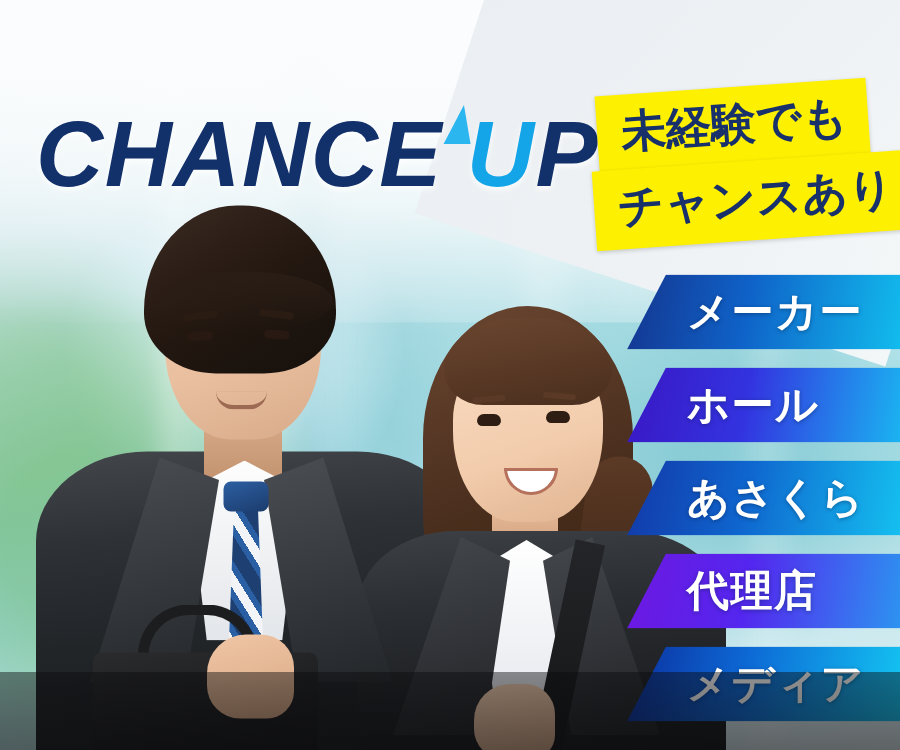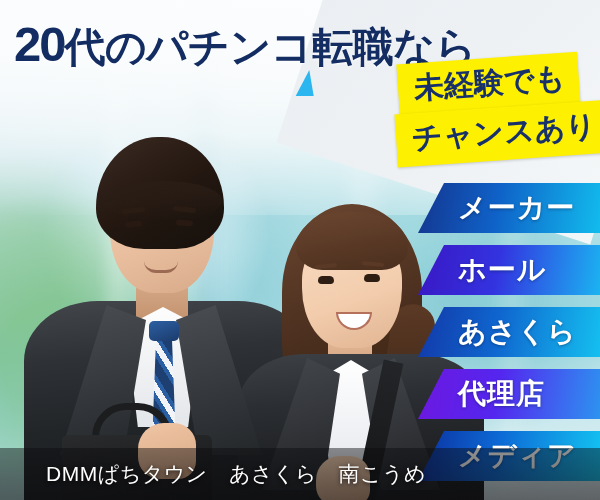--- a/index.html
+++ b/index.html
@@ -431,22 +431,22 @@
       <div class="w-brow r"></div>
       <div class="w-eye l"></div>
       <div class="w-eye r"></div>
       <div class="w-smile"></div>
       <div class="w-strap"></div>
       <div class="w-hand"></div>
     </div>
 
   </div>
 
-  <div class="headline"><span class="num">20</span><span>代のパチンコ転職なら</span></div>
-
+
+  <div class="logo"><span class="navy">CHANCE</span><span class="sp"></span><span class="cyan">U</span><span class="navy">P</span></div>
   <div class="logo-arrow"></div>
 
   <div class="badge badge-1">未経験でも</div>
   <div class="badge badge-2">チャンスあり！</div>
 
   <div class="cat" id="cat0" style="top: 183px; background: linear-gradient(100deg, rgb(20, 53, 143) 0%, rgb(15, 98, 200) 42%, rgb(18, 194, 240) 100%);">
     <span class="cat-label">メーカー</span>
   </div>
   <div class="cat" id="cat1" style="top: 245px; background: linear-gradient(100deg, rgb(58, 23, 196) 0%, rgb(51, 51, 224) 42%, rgb(25, 189, 242) 100%);">
     <span class="cat-label">ホール</span>
@@ -455,15 +455,14 @@
     <span class="cat-label">あさくら</span>
   </div>
   <div class="cat" id="cat3" style="top: 369px; background: linear-gradient(100deg, rgb(109, 24, 224) 0%, rgb(84, 38, 239) 42%, rgb(42, 155, 240) 100%);">
     <span class="cat-label">代理店</span>
   </div>
   <div class="cat" id="cat4" style="top: 431px; background: linear-gradient(100deg, rgb(11, 47, 158) 0%, rgb(13, 106, 214) 42%, rgb(20, 203, 244) 100%);">
     <span class="cat-label">メディア</span>
   </div>
 
   <div class="caption-bar"></div>
-  <div class="caption-text">DMMぱちタウン　あさくら　南こうめ</div>
 
 </div>
 
 </body></html>

